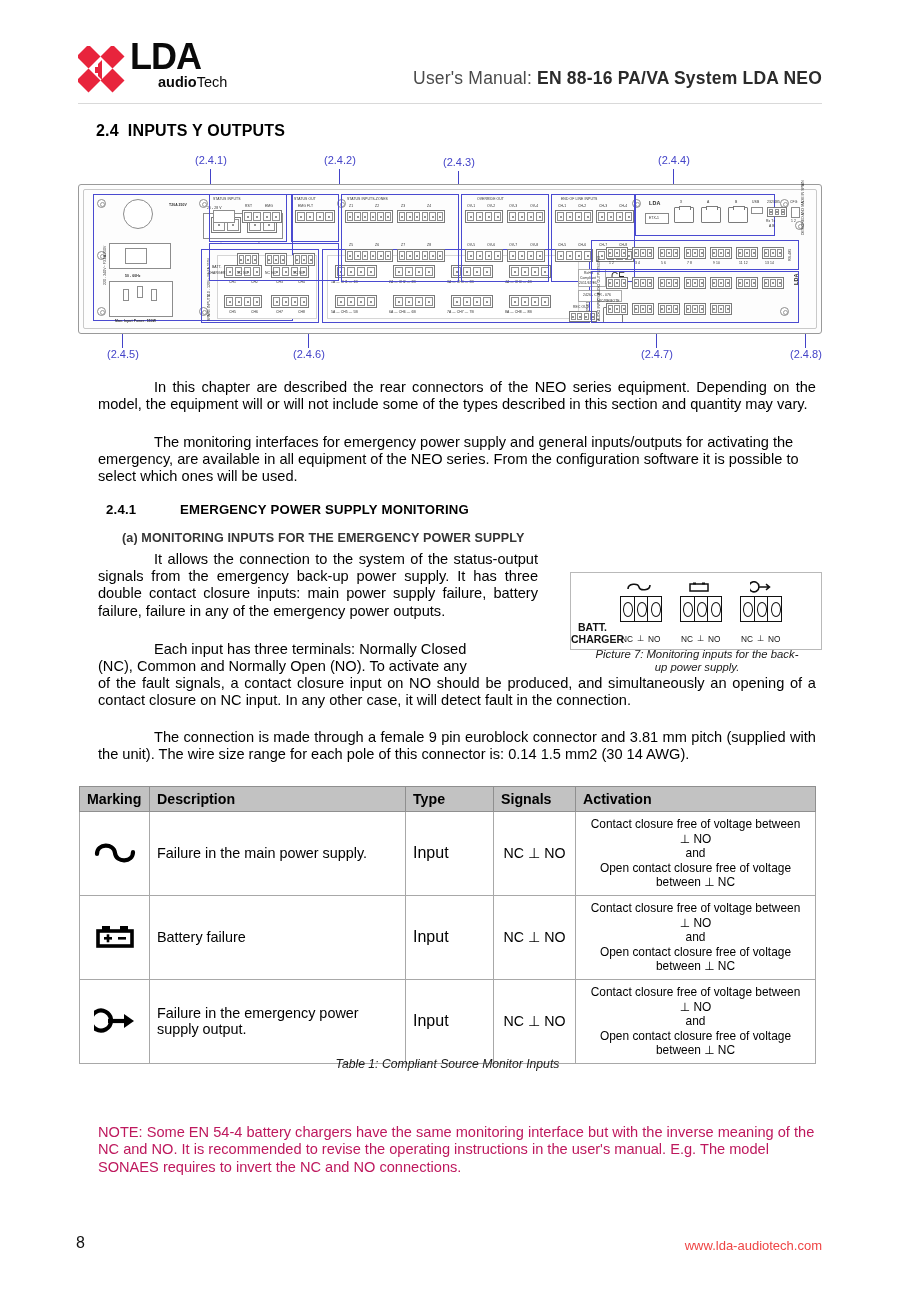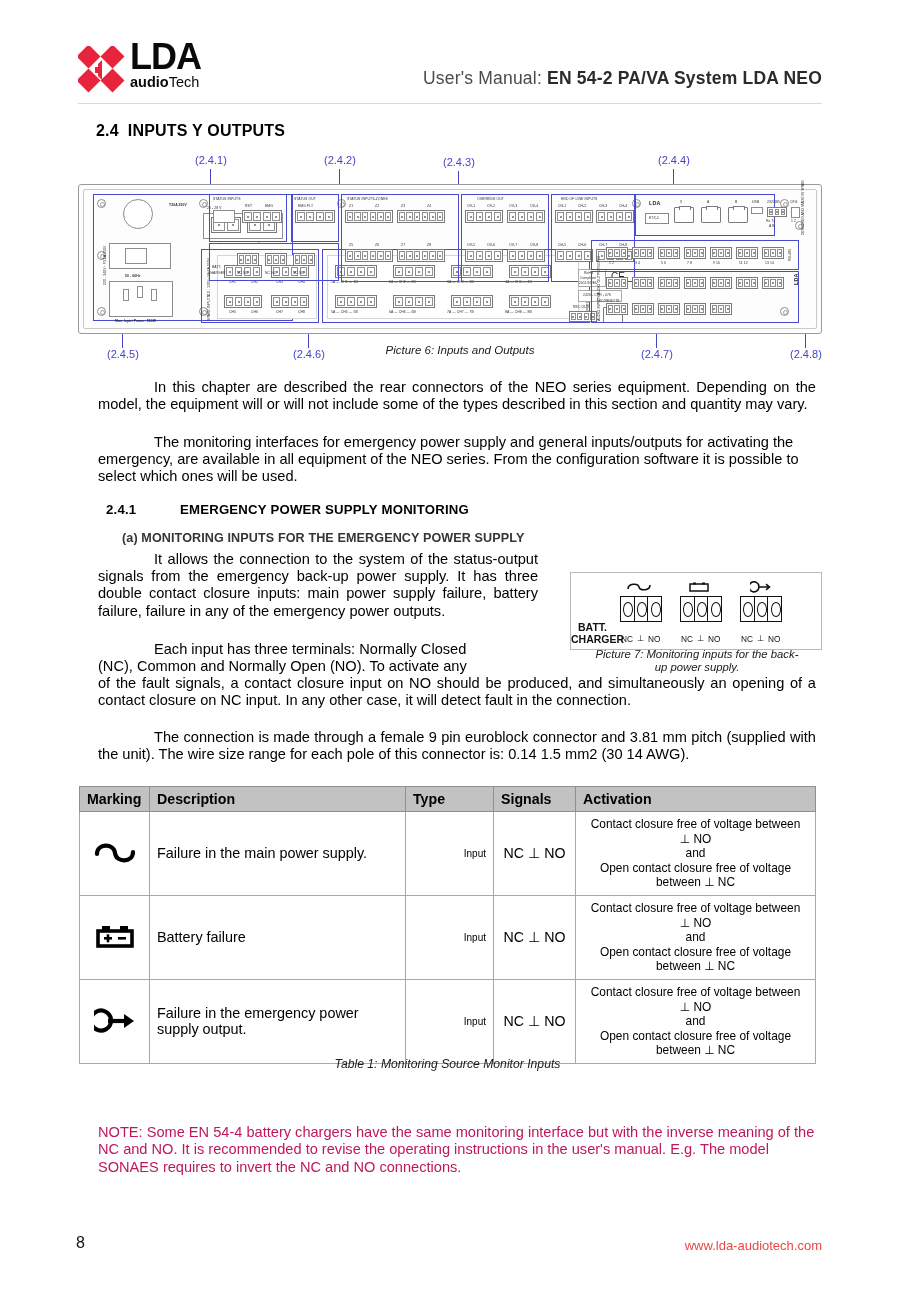--- a/index.html
+++ b/index.html
@@ -18,21 +18,21 @@
   .hdr { position:absolute; left:0; top:0; width:920px; height:108px; }
   .logo { position:absolute; left:78px; top:44px; width:180px; height:56px; }
   .logo-diamonds { position:absolute; left:0; top:2px; width:48px; height:48px; }
   .logo-text { position:absolute; left:52px; top:-4px; }
   .logo-lda {
     font-family:"Liberation Sans", sans-serif;
     font-weight:bold; font-size:36px; letter-spacing:-1px;
     line-height:34px; color:#0a0a0a;
   }
   .logo-sub { font-size:14.5px; line-height:14px; color:#0a0a0a; margin-top:1px; letter-spacing:0px;}
-  .logo-sub b { font-weight:bold; }
+  .logo-sub b { font-weight:bold;margin-left:28px; }
   .logo-sub span { font-weight:normal; }
   .hdr-title {
     position:absolute; right:98px; top:68px;
     font-size:17.5px; color:#4b4b4b; white-space:nowrap;
     letter-spacing:0.2px;
   }
   .hdr-title b { color:#2b2b2b; font-weight:bold; }
   .hdr-rule { position:absolute; left:78px; top:103px; width:744px; height:1px; background:#d9d9d9; }
 
   
@@ -122,21 +122,21 @@
     position:absolute; left:79px; top:786px; width:737px;
     border-collapse:collapse; font-size:13.6px;
   }
   table.t1 th {
     background:#c2c2c2; border:1px solid #8f8f8f; text-align:left;
     padding:4px 7px; font-size:14.2px; font-weight:bold; color:#000;
   }
   table.t1 td { border:1px solid #a8a8a8; padding:5px 7px; vertical-align:middle; color:#000;}
   td.c-mark { width:70px; text-align:center; }
   td.c-desc { width:256px; font-size:14.4px; }
-  td.c-type { width:88px; text-align:right; font-size:10px; }
+  td.c-type { width:88px; text-align:left; font-size:16px; }
   td.c-sig  { width:82px; text-align:center; font-size:14.2px; white-space:nowrap;}
   td.c-act  { text-align:center; font-size:11.9px; line-height:14.6px; }
 
   .tbl-cap { position:absolute; left:79px; top:1057px; width:737px; text-align:center;
              font-style:italic; font-size:12.2px; color:#1a1a1a; }
 
   .note { position:absolute; left:98px; top:1124px; width:718px;
           font-size:14.6px; line-height:17.4px; color:#be185d; }
 
   
@@ -161,21 +161,21 @@
           <rect x="26" y="26" width="17" height="17" fill="#e8243c" transform="rotate(45 34.5 34.5)"></rect>
           <path d="M20 18 L24 14 L24 34 L20 30 Z" fill="#e8243c"></path>
           <rect x="17" y="21" width="3" height="6" fill="#e8243c"></rect>
         </svg>
       </div>
       <div class="logo-text">
         <div class="logo-lda">LDA</div>
         <div class="logo-sub"><b>audio</b><span>Tech</span></div>
       </div>
     </div>
-    <div class="hdr-title"><span>User's Manual: </span><b>EN 54-2 PA/VA System LDA NEO</b></div>
+    <div class="hdr-title"><span>User's Manual: </span><b>EN 88-16 PA/VA System LDA NEO</b></div>
     <div class="hdr-rule"></div>
   </div>
 
   <div class="sec-title">
     <span class="num">2.4</span><span>INPUTS Y OUTPUTS</span>
   </div>
 
   <div class="fig6">
 
     <div class="callout" style="left:117px; top:2px;">(2.4.1)</div>
@@ -641,21 +641,20 @@
       <div class="euro" style="left:631px; top:118px; width:22px; height:12px;">
           <i></i>
           <i></i>
           <i></i>
         </div>
 
       <div class="vtxt" style="left:722px; top:50px;">DESIGNED AND MADE IN SPAIN</div>
       <div class="pnl-txt l" style="left:714px; top:100px; font-weight:bold; transform:rotate(-90deg); transform-origin:0 0;">LDA</div>
     </div>
 
-    <div class="cap" style="top:192px;">Picture 6: Inputs and Outputs</div>
   </div>
 
   <div class="para" style="left:98px; top:379px; width:718px;"><span class="ind"></span><span>In this chapter are described the rear connectors of the NEO series equipment. Depending on the model, the equipment will or will not include some of the types described in this section and quantity may vary.</span></div>
 
   <div class="para nj" style="left:98px; top:434px; width:718px;"><span class="ind"></span><span>The monitoring interfaces for emergency power supply and general inputs/outputs for activating the emergency, are available in all equipment of the NEO series. From the configuration software it is possible to select which ones will be used.</span></div>
 
   <div class="sub-h" style="left:106px; top:502px;"><span class="n">2.4.1</span><span>EMERGENCY POWER SUPPLY MONITORING</span></div>
   <div class="sub-a" style="left:122px; top:531px;">(a) MONITORING INPUTS FOR THE EMERGENCY POWER SUPPLY</div>
 
   <div class="para" style="left:98px; top:551px; width:440px;"><span class="ind"></span><span>It allows the connection to the system of the status-output signals from the emergency back-up power supply. It has three double contact closure inputs: main power supply failure, battery failure, failure in any of the emergency power outputs.</span></div>
@@ -778,20 +777,20 @@
           <span>Contact closure free of voltage between</span><br>
           <span>⊥ NO</span><br>
           <span>and</span><br>
           <span>Open contact closure free of voltage</span><br>
           <span>between ⊥ NC</span>
         </td>
       </tr>
     </tbody>
   </table>
 
-  <div class="tbl-cap">Table 1: Monitoring Source Monitor Inputs</div>
+  <div class="tbl-cap">Table 1: Compliant Source Monitor Inputs</div>
 
   <div class="note">NOTE: Some EN 54-4 battery chargers have the same monitoring interface but with the inverse meaning of the NC and NO. It is recommended to revise the operating instructions in the user's manual. E.g. The model SONAES requires to invert the NC and NO connections.</div>
 
   <div class="ftr-page">8</div>
   <div class="ftr-url">www.lda-audiotech.com</div>
 
 </div>
 
 </body></html>

